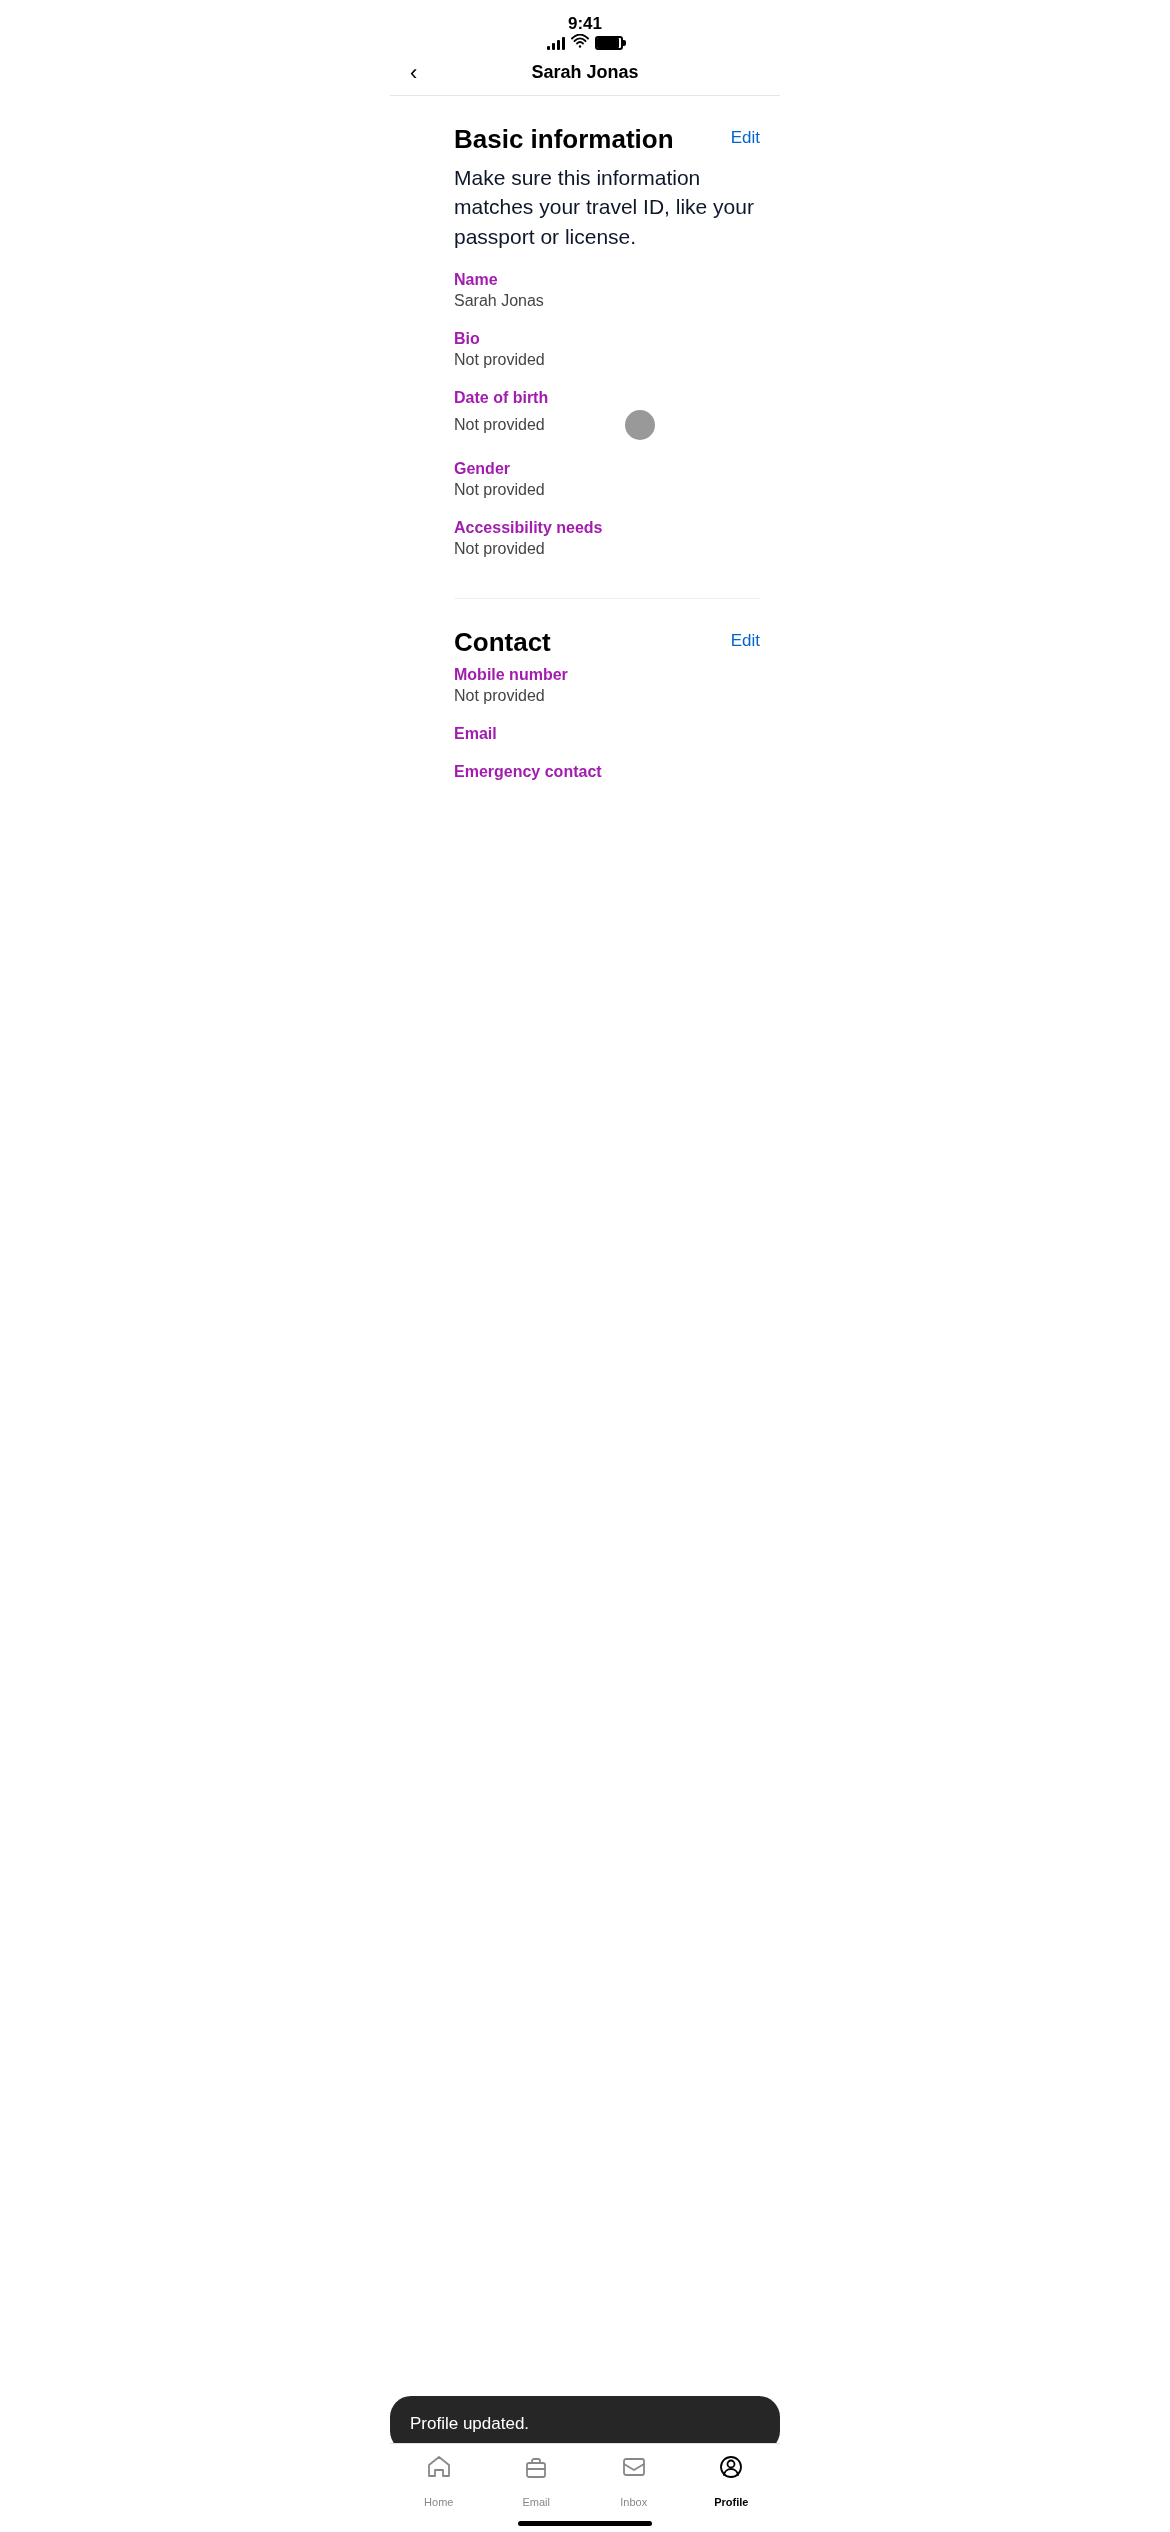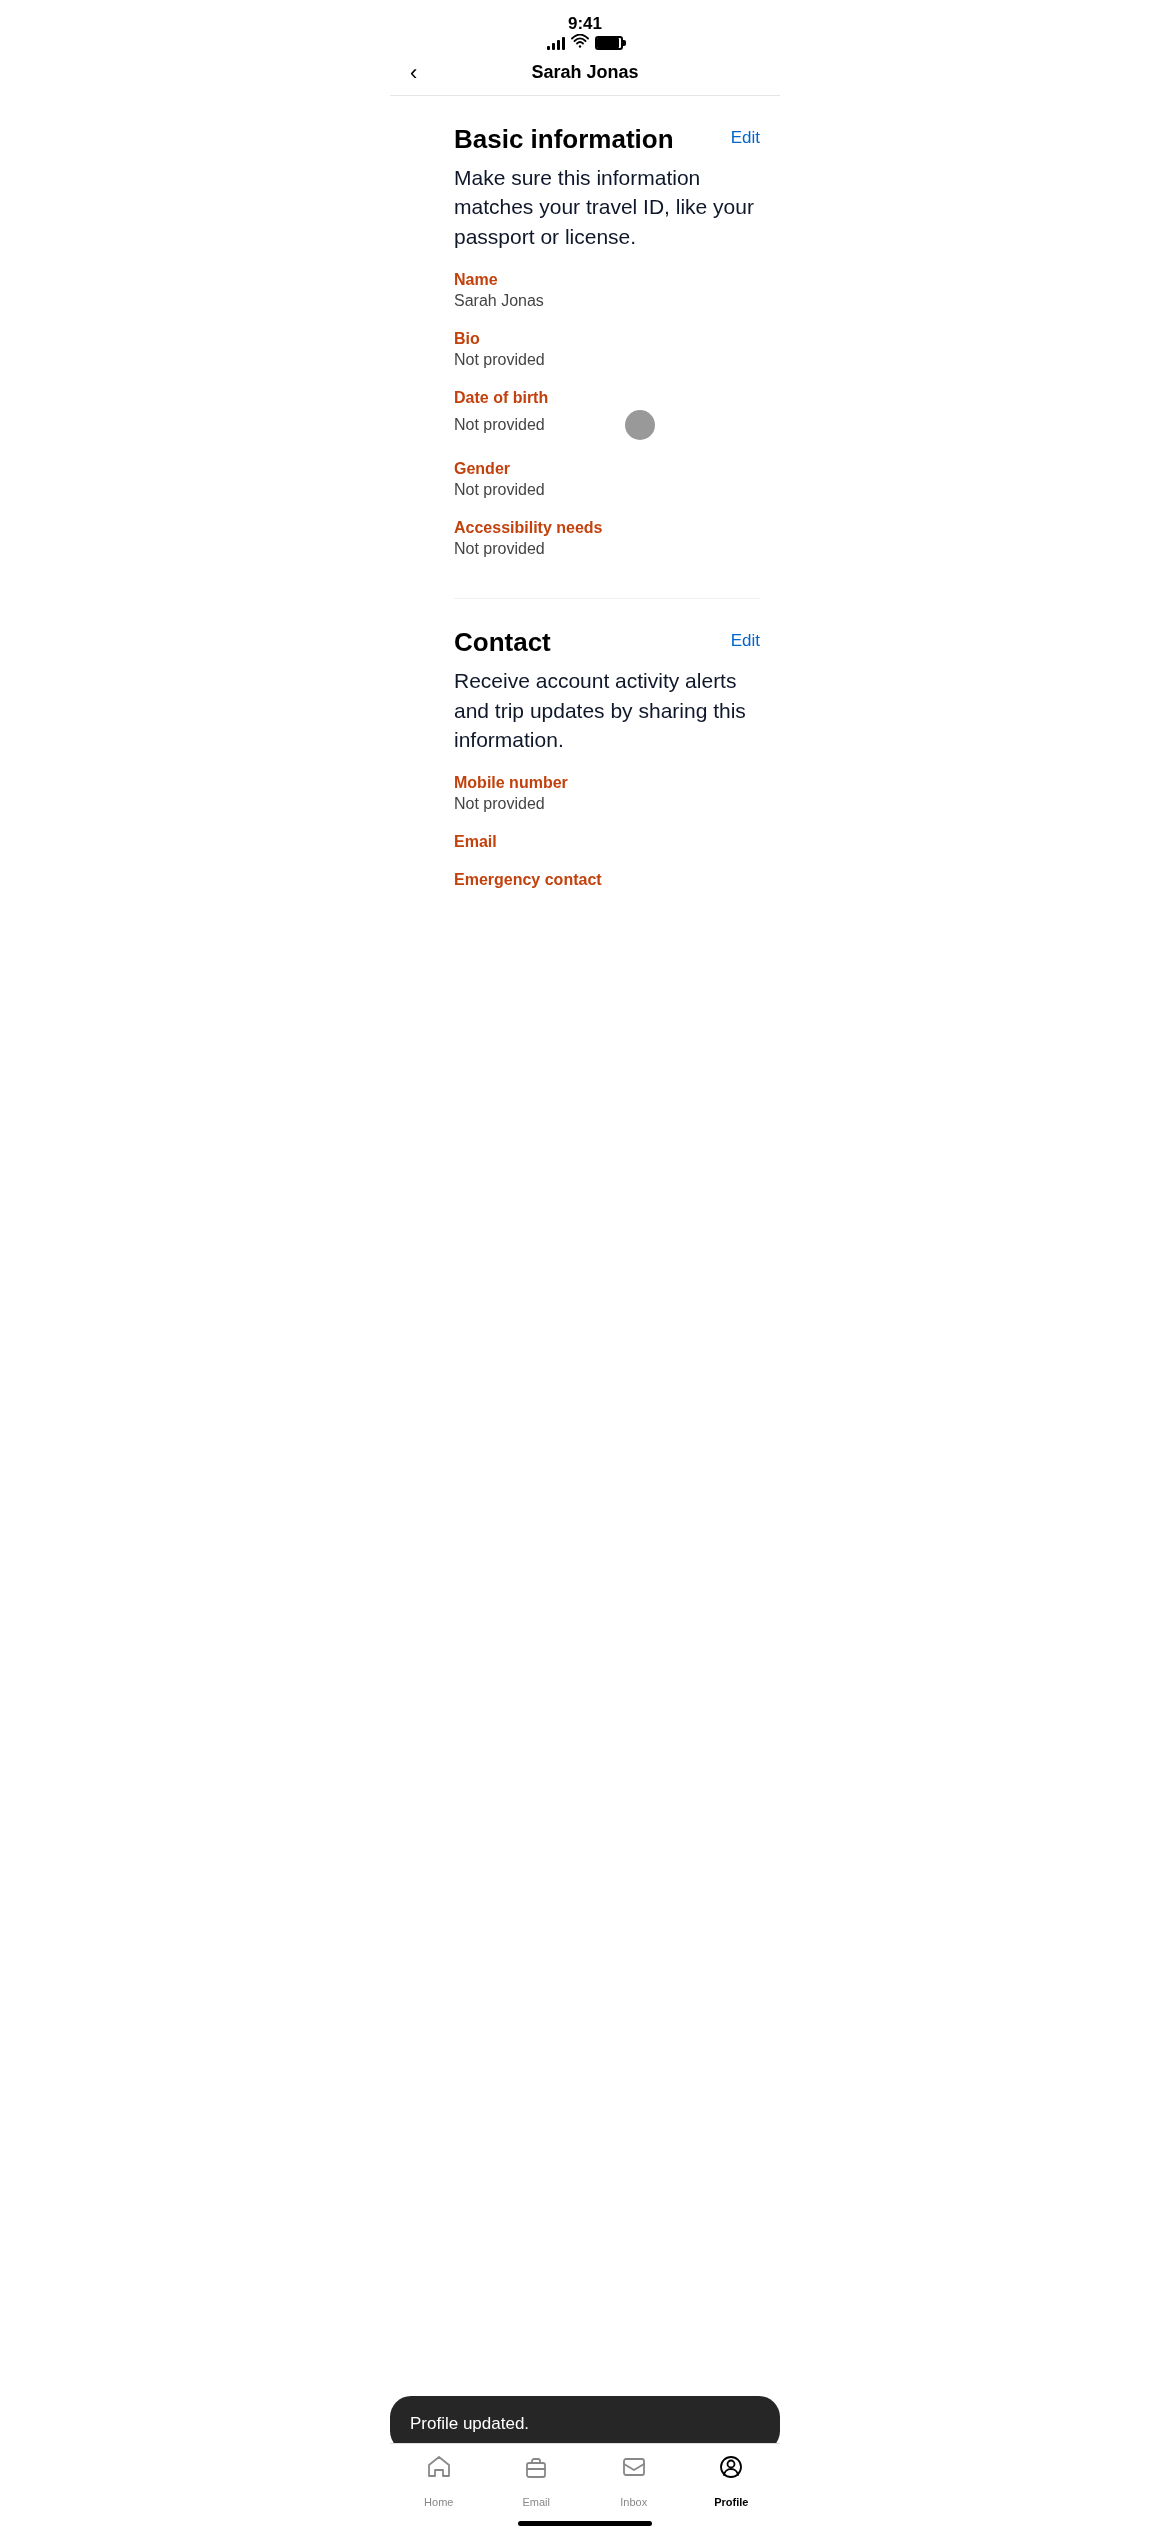--- a/index.html
+++ b/index.html
@@ -157,21 +157,21 @@
 
     
     .field-row {
       margin-bottom: 20px;
       position: relative;
     }
 
     .field-label {
       font-size: 16px;
       font-weight: 700;
-      color: #c2410c;
+      color: #a21caf;
       margin-bottom: 3px;
     }
 
     .field-value {
       font-size: 16px;
       color: #444;
     }
 
     
     .toast {
@@ -325,21 +325,20 @@
       <div class="field-label">Accessibility needs</div>
       <div class="field-value">Not provided</div>
     </div>
   </div>
 
   <div class="section">
     <div class="section-header">
       <span class="section-title">Contact</span>
       <span class="edit-button">Edit</span>
     </div>
-    <p class="section-desc">Receive account activity alerts and trip updates by sharing this information.</p>
 
     <div class="field-row">
       <div class="field-label">Mobile number</div>
       <div class="field-value">Not provided</div>
     </div>
 
     <div class="field-row">
       <div class="field-label">Email</div>
       <div class="field-value"></div>
     </div>

